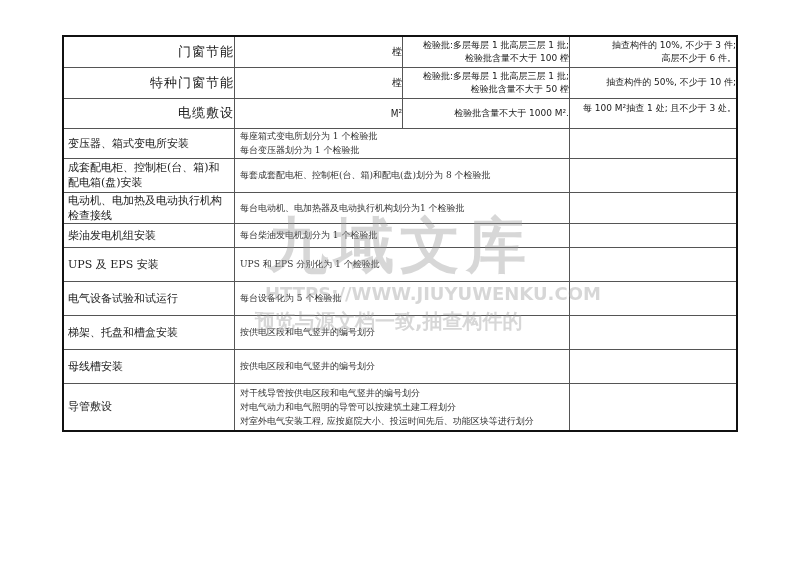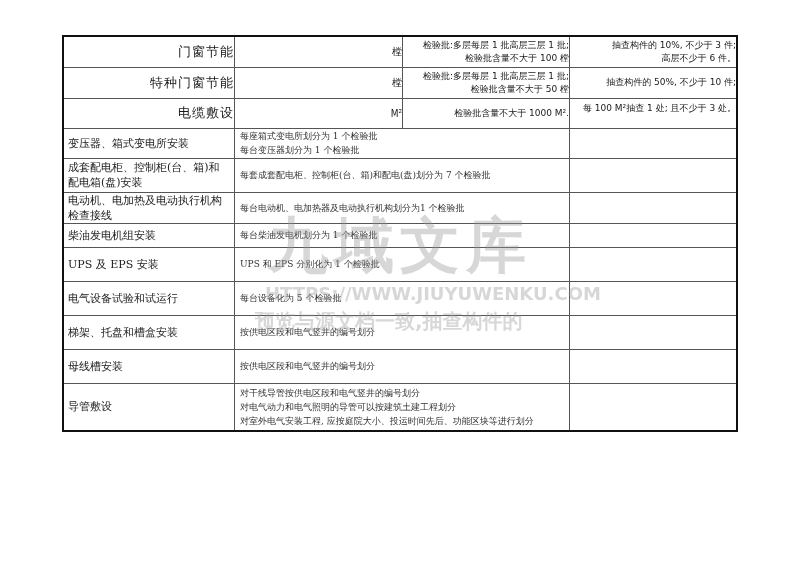--- a/index.html
+++ b/index.html
@@ -68,21 +68,21 @@
         <span class="line">每座箱式变电所划分为 1 个检验批</span>
         <span class="line">每台变压器划分为 1 个检验批</span>
       </td>
       <td class="c4"></td>
     </tr>
     <tr style="height:34px">
       <td class="c1 label">
         <span class="line">成套配电柜、控制柜(台、箱)和</span>
         <span class="line">配电箱(盘)安装</span>
       </td>
-      <td colspan="2" class="small">每套成套配电柜、控制柜(台、箱)和配电(盘)划分为 7 个检验批</td>
+      <td colspan="2" class="small">每套成套配电柜、控制柜(台、箱)和配电(盘)划分为 8 个检验批</td>
       <td class="c4"></td>
     </tr>
     <tr style="height:30px">
       <td class="c1 label">
         <span class="line">电动机、电加热及电动执行机构</span>
         <span class="line">检查接线</span>
       </td>
       <td colspan="2" class="small">每台电动机、电加热器及电动执行机构划分为1 个检验批</td>
       <td class="c4"></td>
     </tr>

